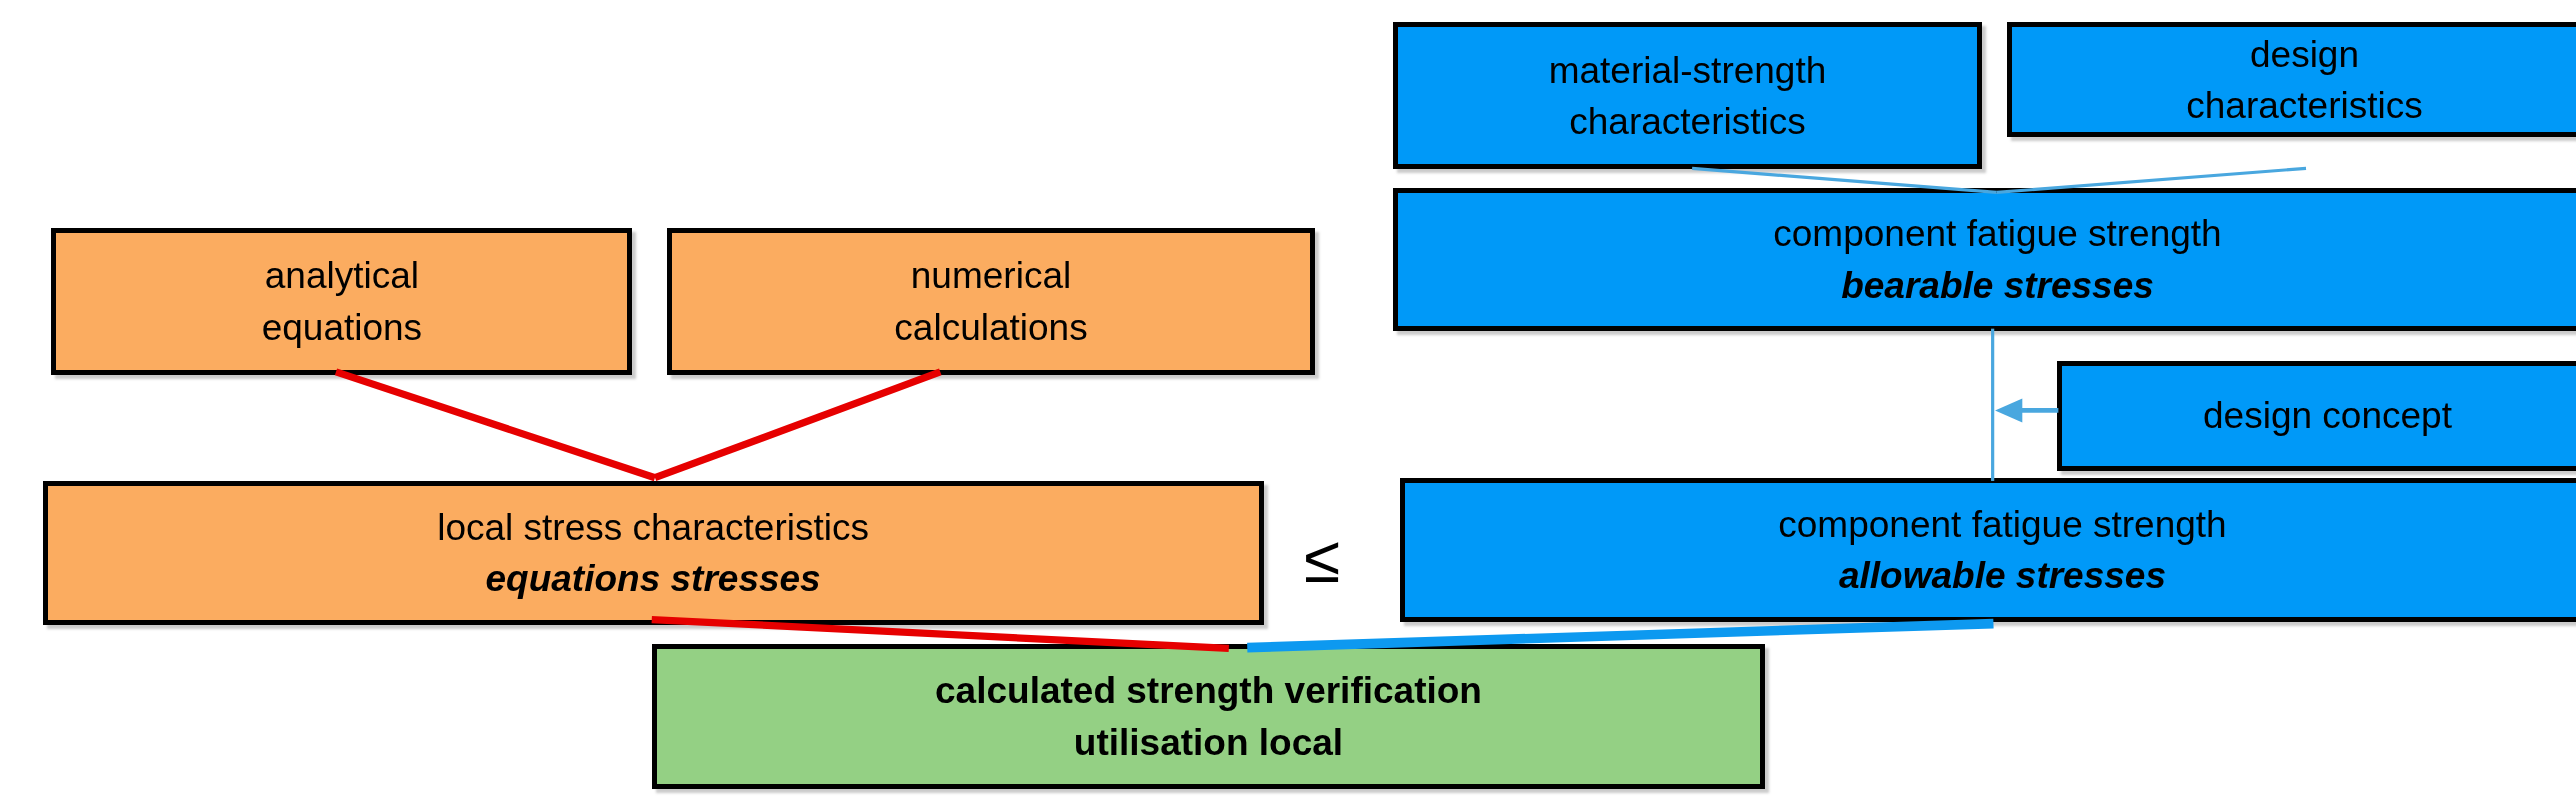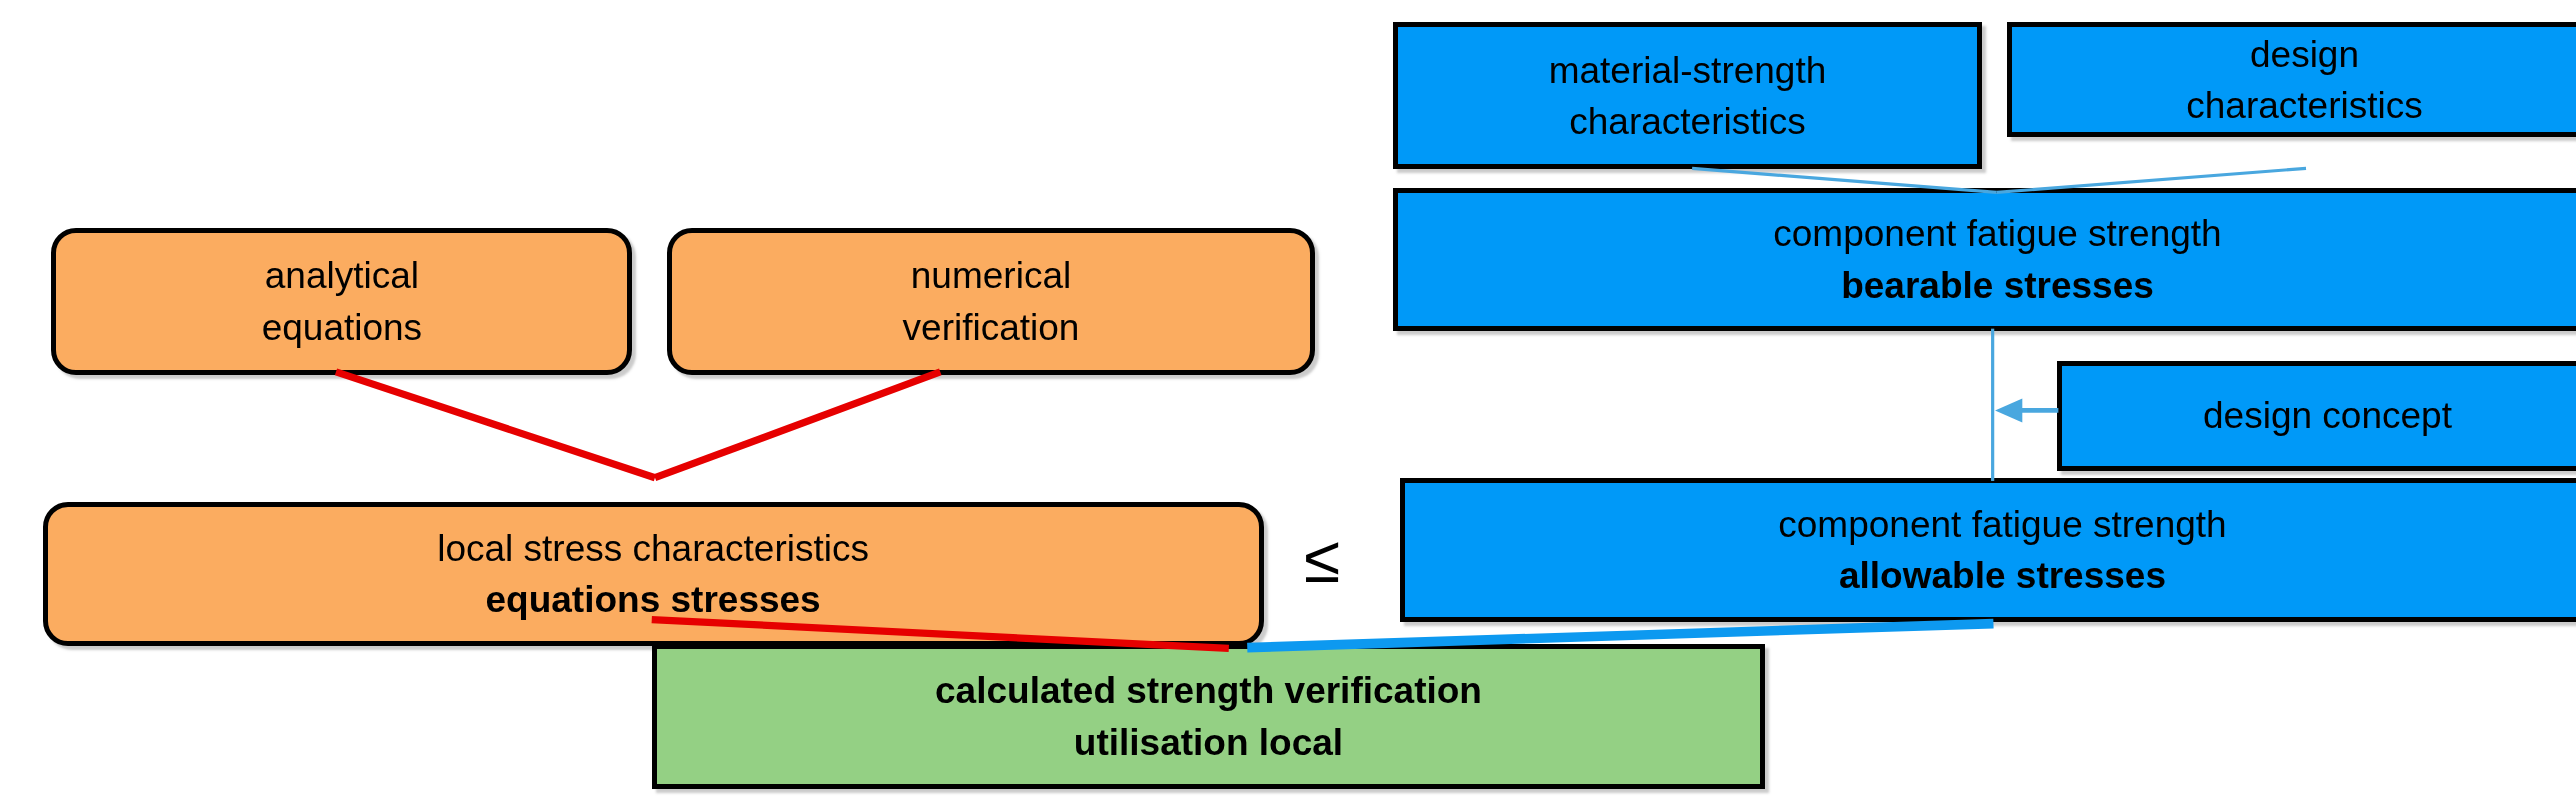--- a/index.html
+++ b/index.html
@@ -24,23 +24,23 @@
     flex-direction: column;
     align-items: center;
     justify-content: center;
     text-align: center;
     color: var(--text, #000);
     font-size: 37px;
     line-height: 1.38;
     box-shadow: 4px 4px 2.4px rgba(140,140,140,0.45);
   }
   .box.blue   { background: var(--box-blue,   #0099F8); }
-  .box.orange { background: var(--box-orange, #FBAC60); border-radius: 25px; }
+  .box.orange { background: var(--box-orange, #FBAC60); }
   .box.green  { background: var(--box-green,  #94D084); }
-  .emph   { font-weight: bold; }
+  .emph   { font-weight: bold; font-style: italic; }
   .strong { font-weight: bold; }
   #leq {
     position: absolute;
     left: 1249px;
     top: 507px;
     width: 80px;
     height: 104px;
     display: flex;
     align-items: center;
     justify-content: center;
@@ -81,24 +81,24 @@
   <div class="box blue" style="left:2024px; top:361px; width:541px; height:110px;">
     <span>design concept</span>
   </div>
 
   <div class="box orange" style="left:18.4px; top:228px; width:581px; height:147px;">
     <span>analytical</span>
     <span>equations</span>
   </div>
   <div class="box orange" style="left:634px; top:228px; width:648px; height:147px;">
     <span>numerical</span>
-    <span>verification</span>
+    <span>calculations</span>
   </div>
 
-  <div class="box orange" style="left:9.6px; top:502px; width:1221px; height:144px;">
+  <div class="box orange" style="left:9.6px; top:481px; width:1221px; height:144px;">
     <span>local stress characteristics</span>
     <span class="emph">equations stresses</span>
   </div>
 
   <div class="box blue" style="left:1367px; top:478px; width:1205px; height:144px;">
     <span>component fatigue strength</span>
     <span class="emph">allowable stresses</span>
   </div>
 
   <div id="leq">≤</div>

